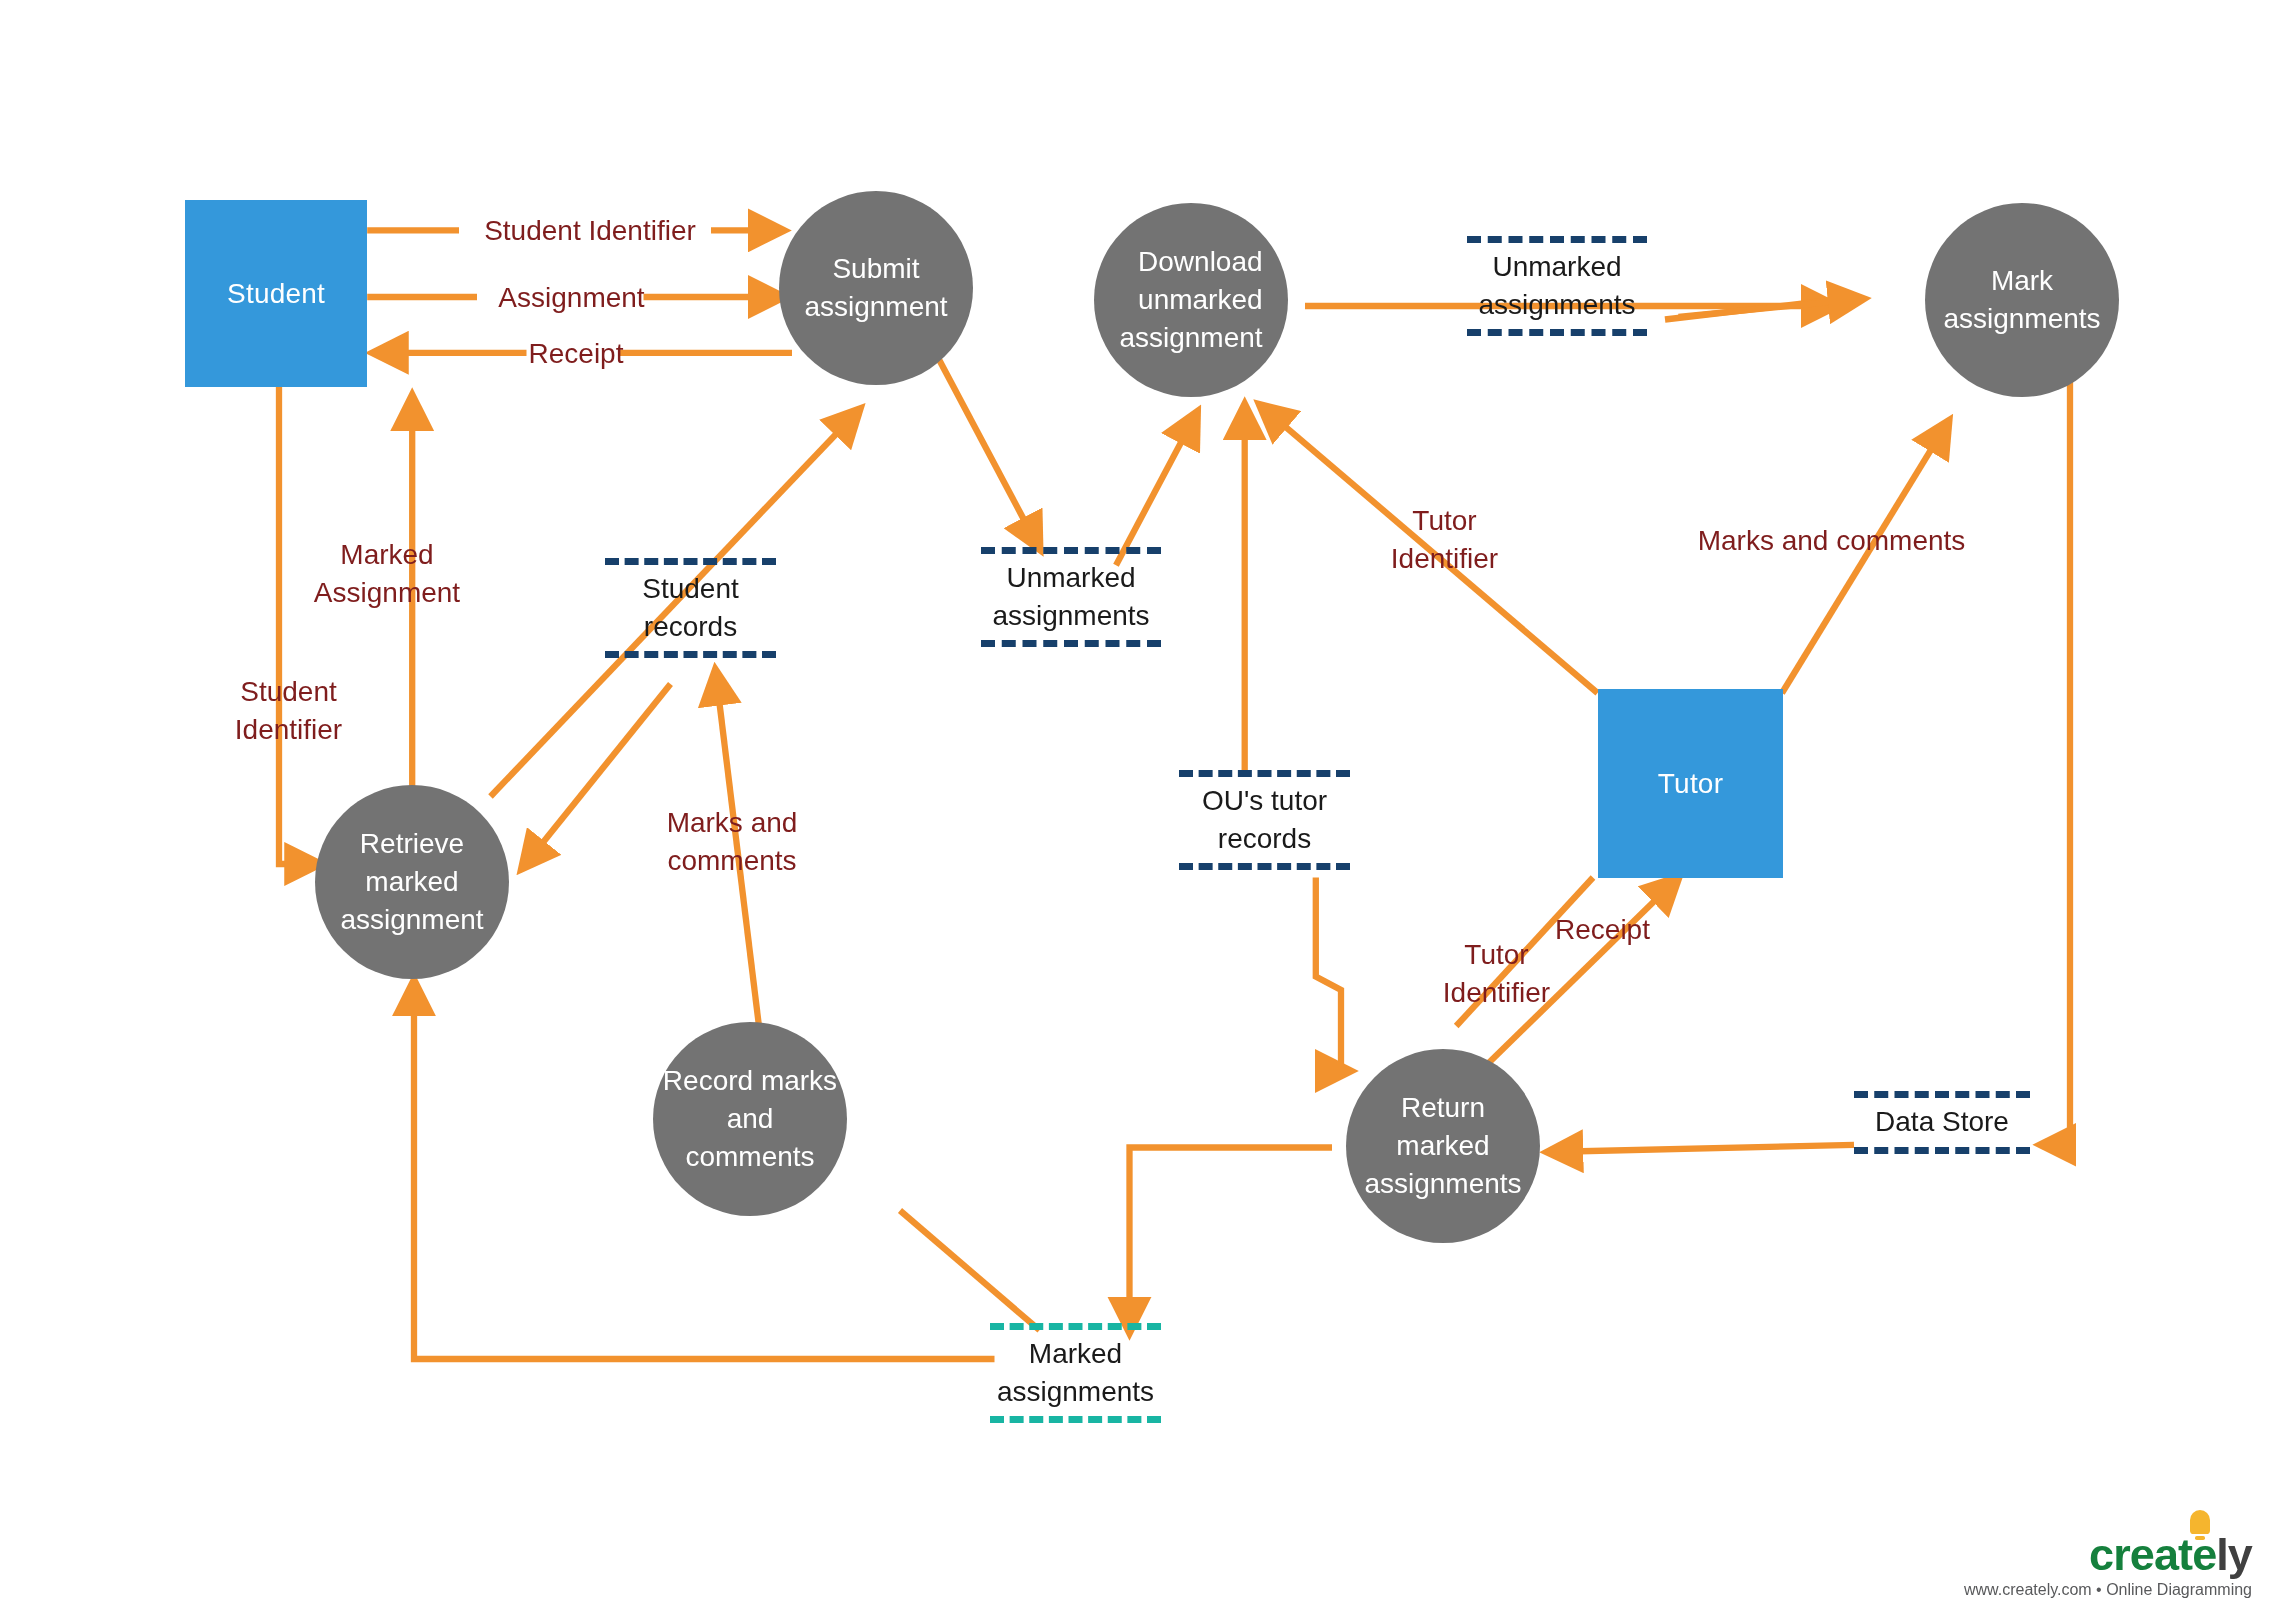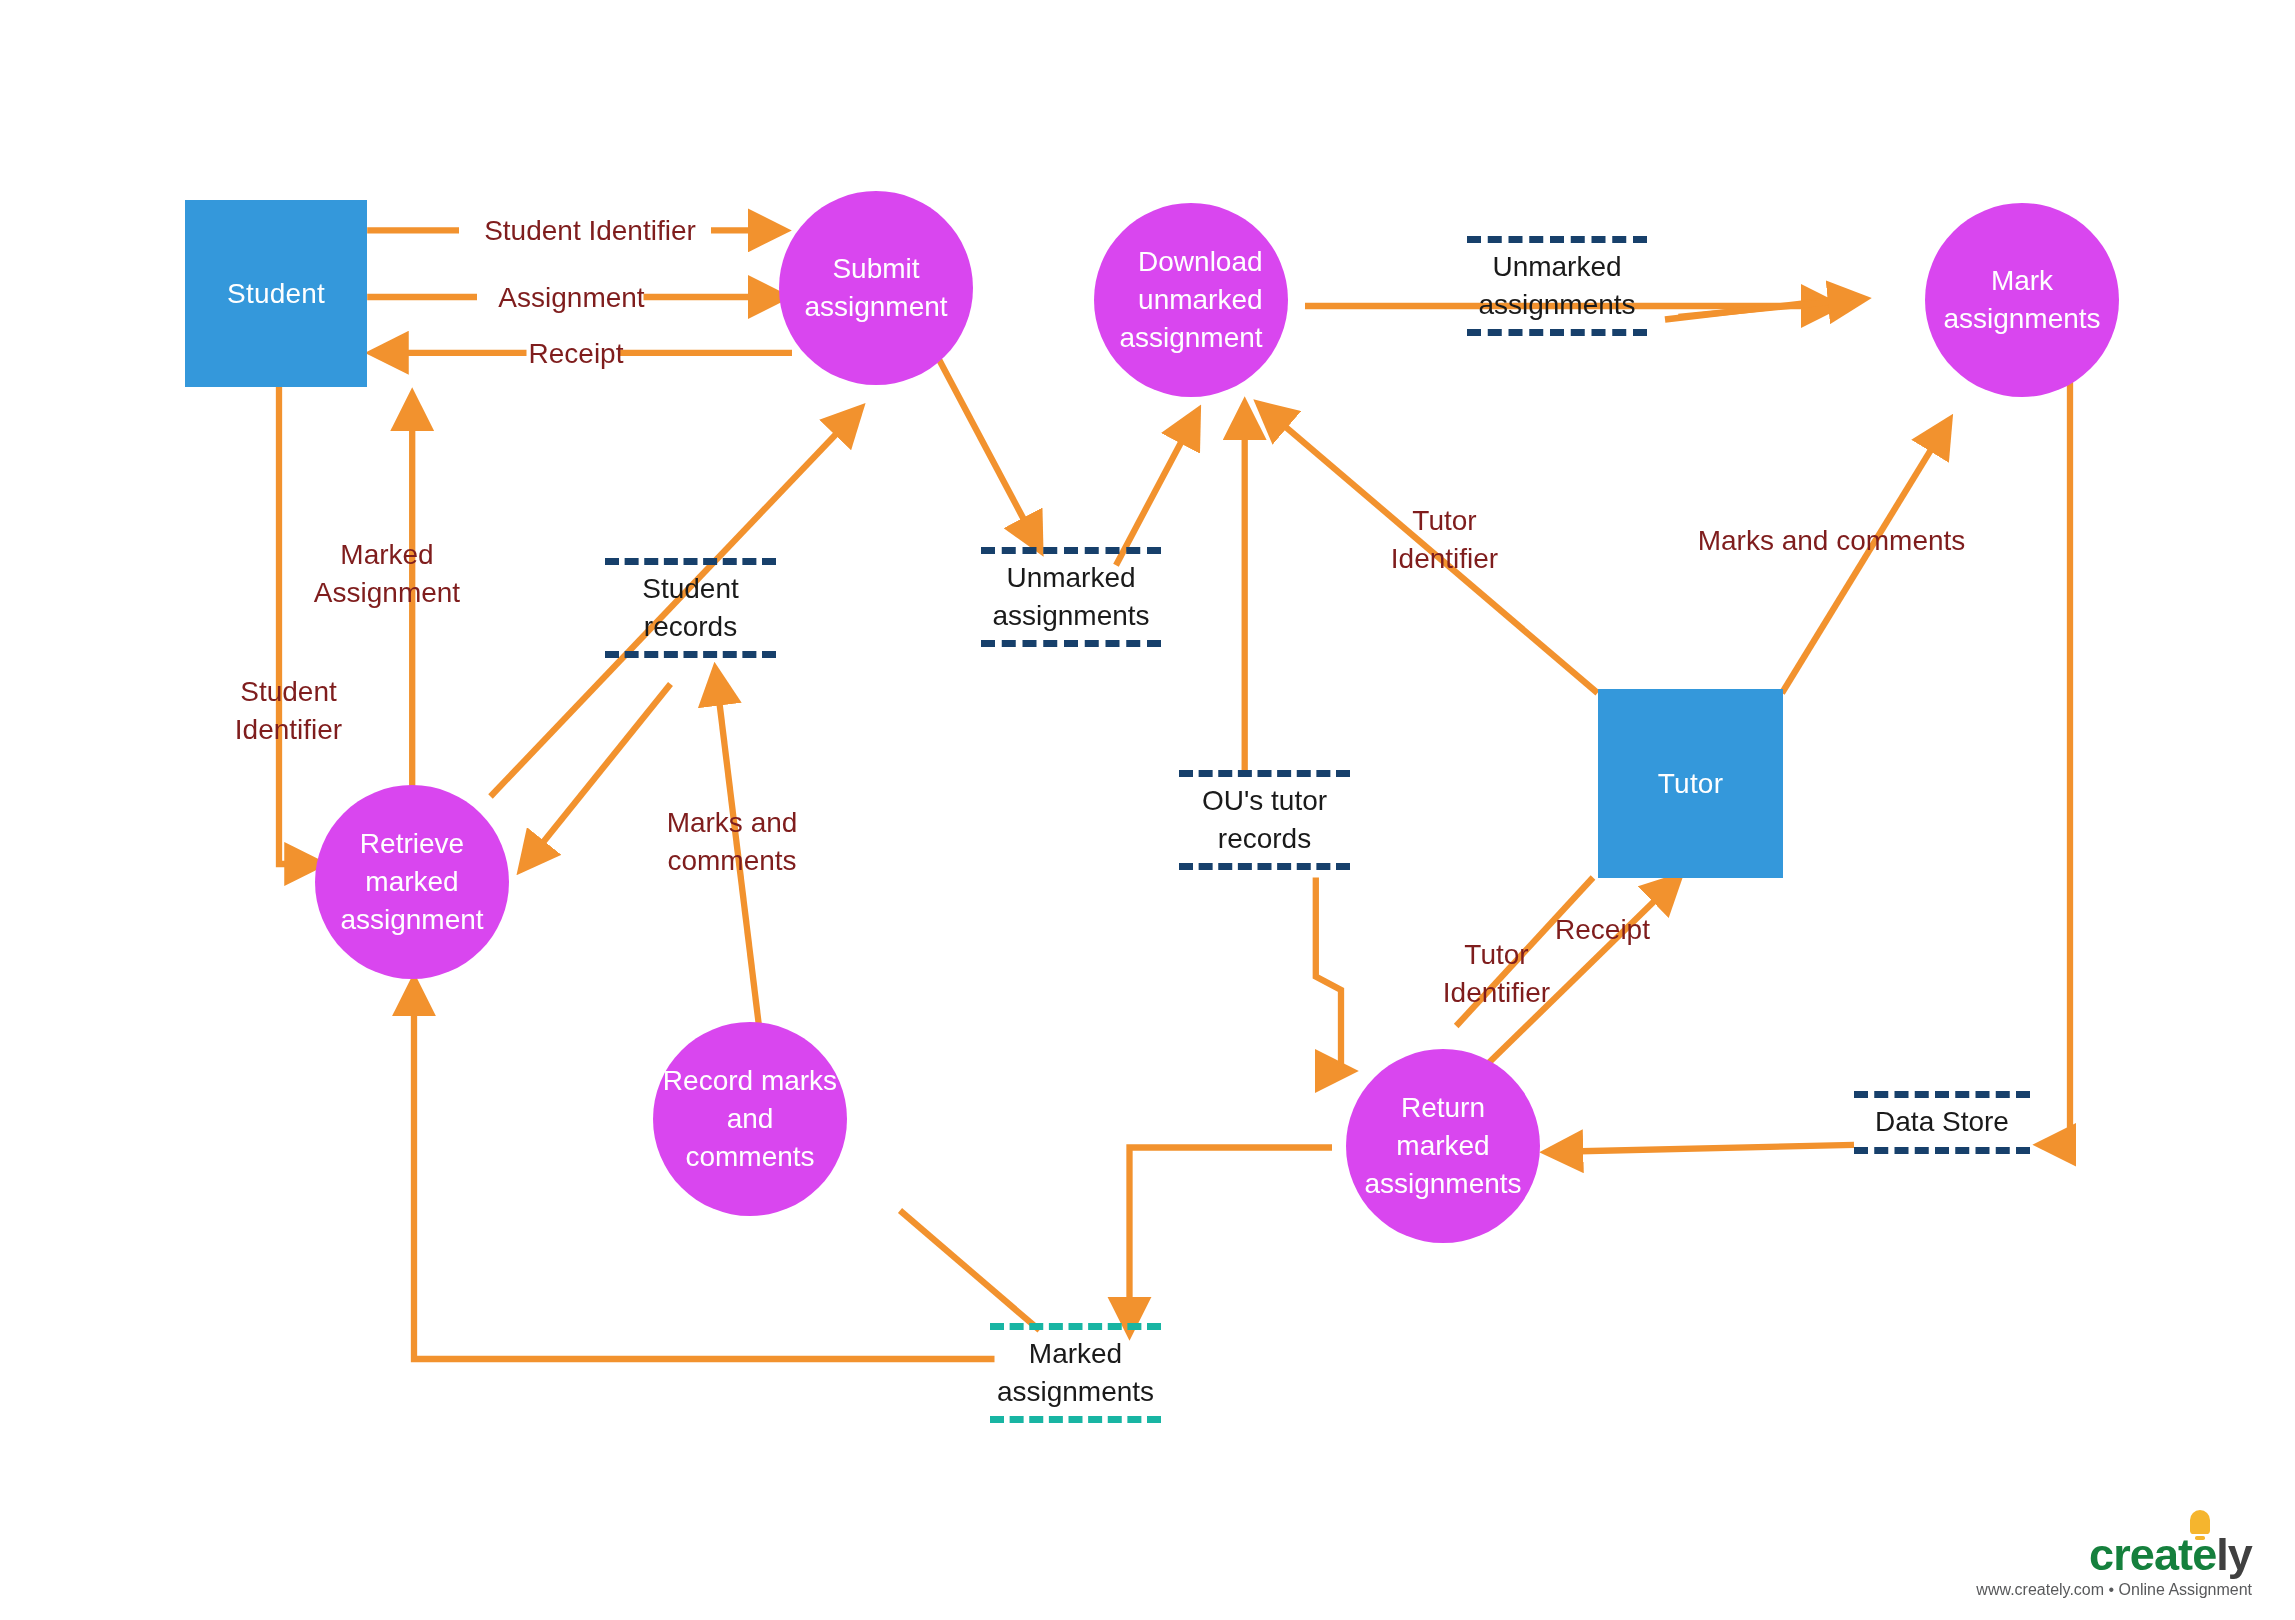--- a/index.html
+++ b/index.html
@@ -32,21 +32,21 @@
     background: #3498db;
     display: flex;
     align-items: center;
     justify-content: center;
     color: #ffffff;
     font-size: 28px;
     letter-spacing: 0.2px;
   }
   .process {
     position: absolute;
-    background: #d946ef;
+    background: #737373;
     border-radius: 50%;
     display: flex;
     align-items: center;
     justify-content: center;
     text-align: center;
     color: #ffffff;
     font-size: 28px;
     line-height: 1.35;
     padding: 0 9px;
     box-sizing: border-box;
@@ -305,17 +305,17 @@
   <div class="flow-label" style="left:1413px; top:936px; width:167px;">Tutor
 Identifier</div>
 
   <div class="flow-label" style="left:1535px; top:911px; width:135px;">Receipt</div>
 
   <div id="watermark">
     <div id="wm-word">
       <span id="wm-bulb"></span>
       <span class="b">creat</span><span class="b">e</span><span class="o">ly</span>
     </div>
-    <div id="wm-sub">www.creately.com • Online Assignment</div>
+    <div id="wm-sub">www.creately.com • Online Diagramming</div>
   </div>
 
 </div>
 
 
 </body></html>

